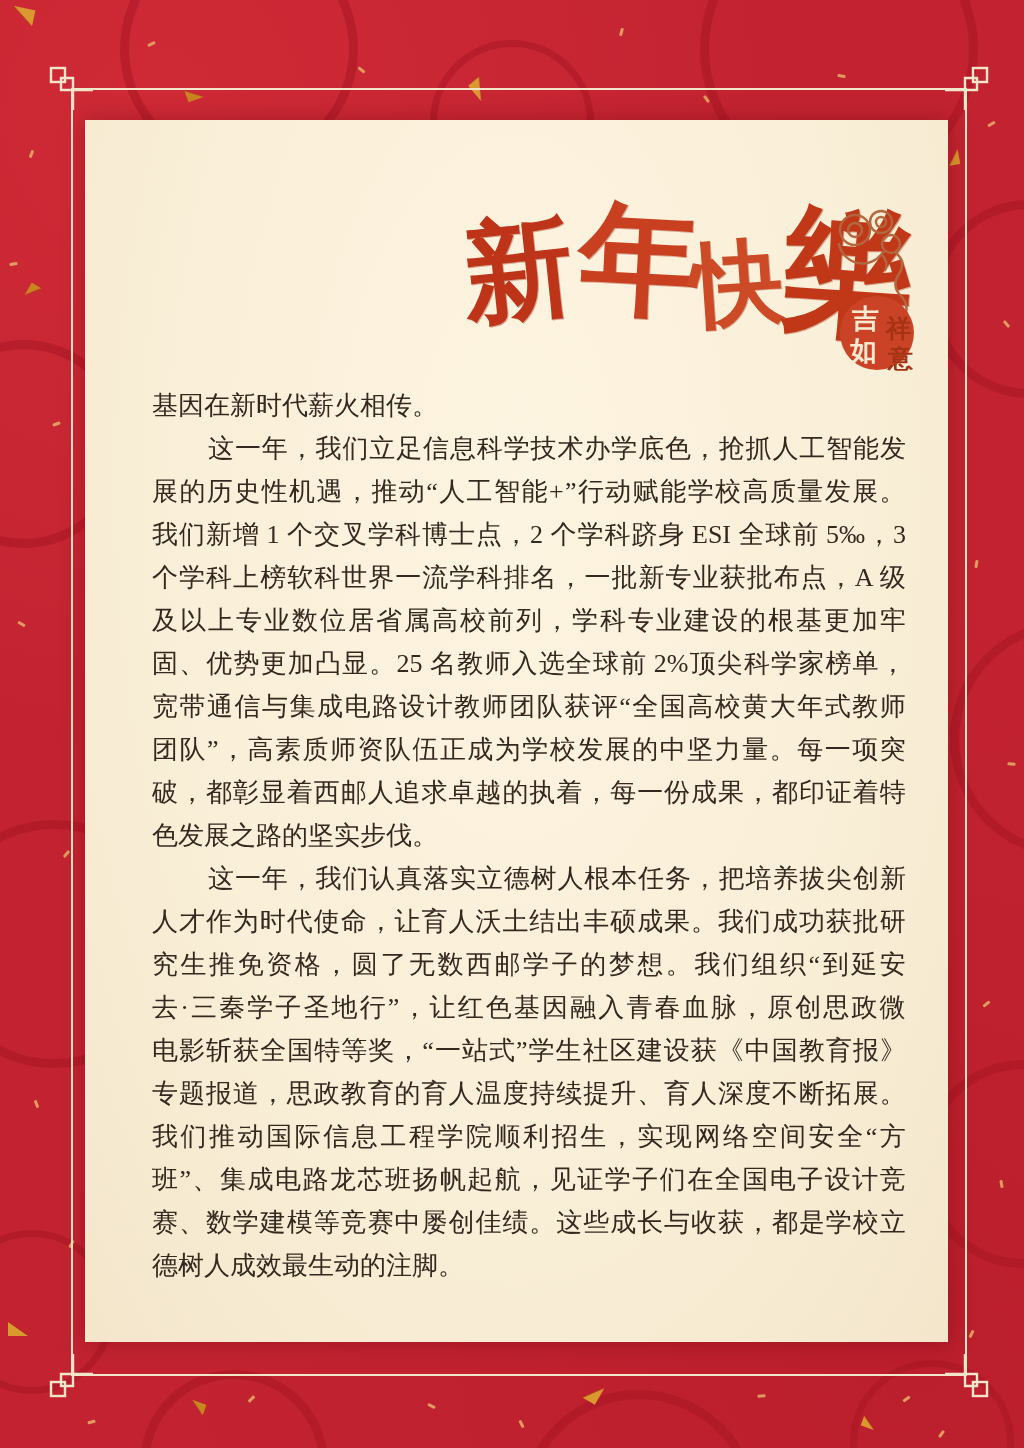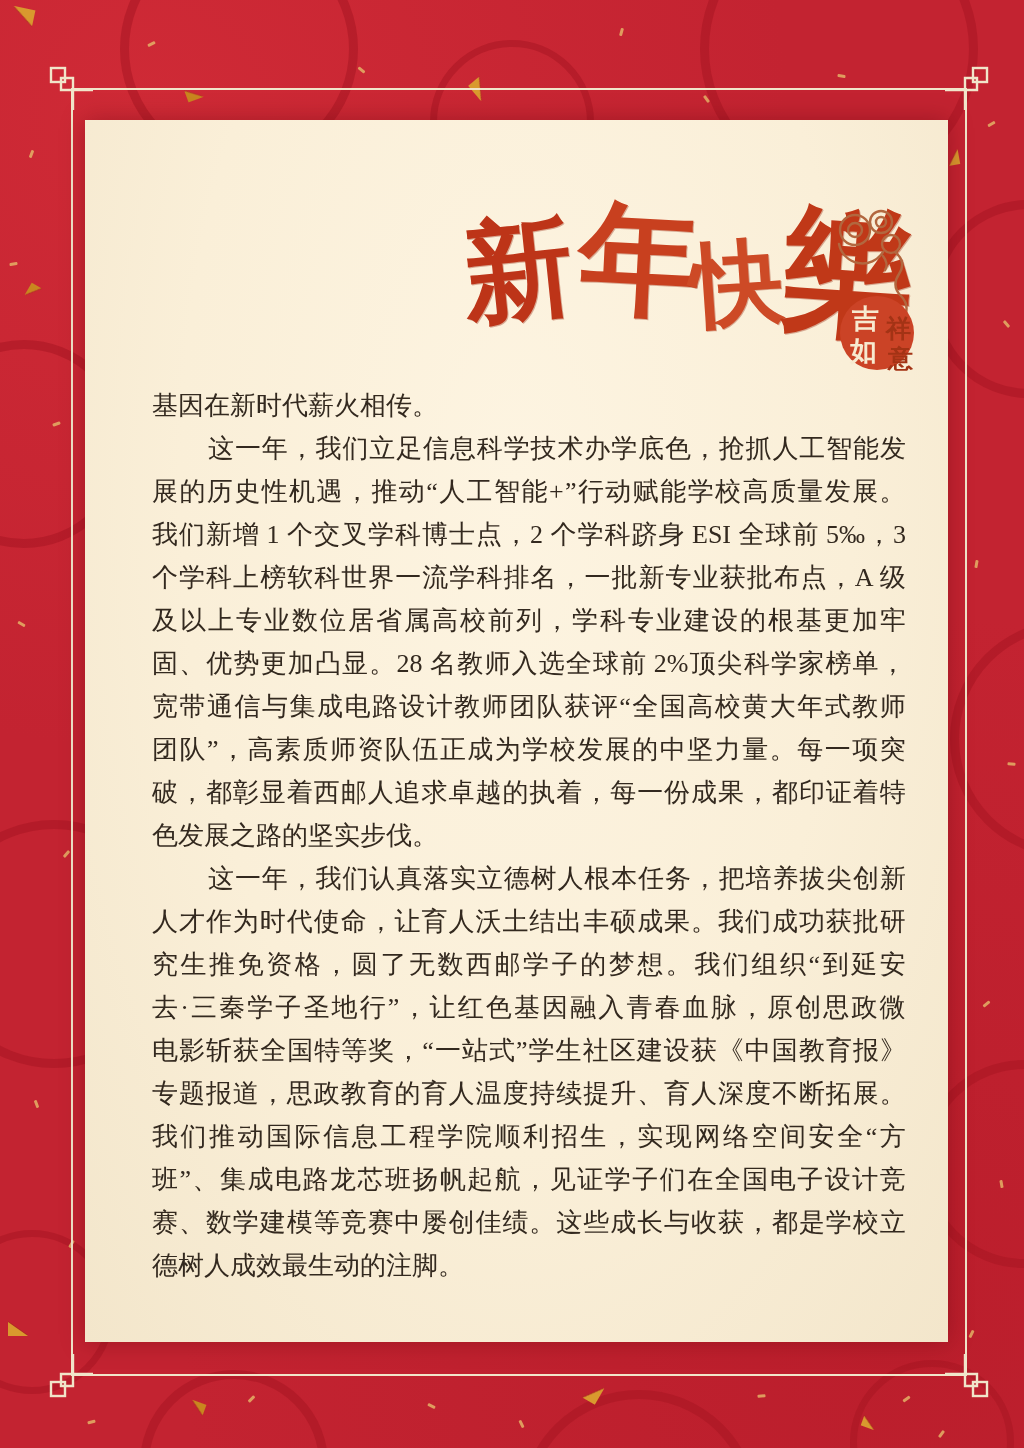--- a/index.html
+++ b/index.html
@@ -336,21 +336,21 @@
       <div class="line">
         <span>固</span>
         <span>、</span>
         <span>优</span>
         <span>势</span>
         <span>更</span>
         <span>加</span>
         <span>凸</span>
         <span>显</span>
         <span>。</span>
-        <span>28 </span>
+        <span>25 </span>
         <span>名</span>
         <span>教</span>
         <span>师</span>
         <span>入</span>
         <span>选</span>
         <span>全</span>
         <span>球</span>
         <span>前</span>
         <span> 2%</span>
         <span>顶</span>

